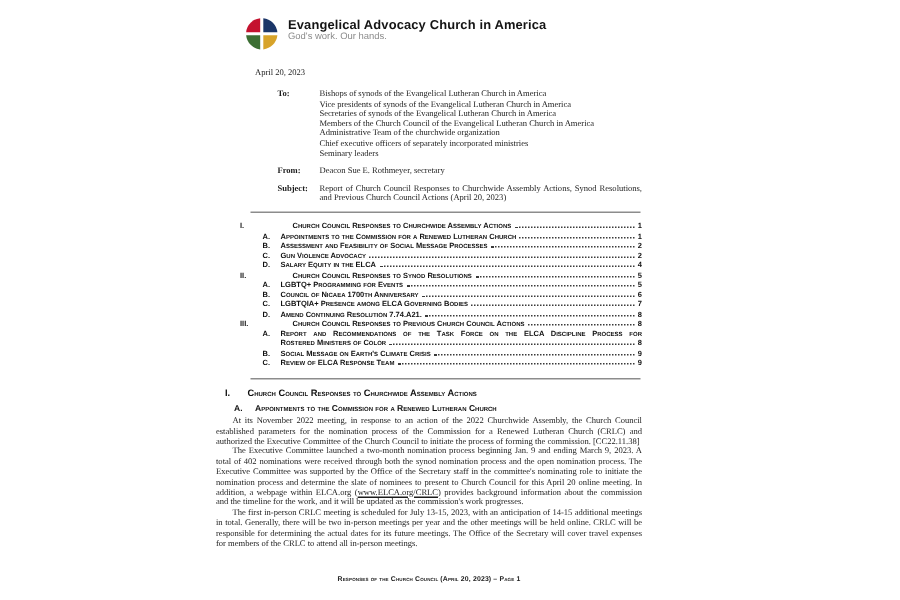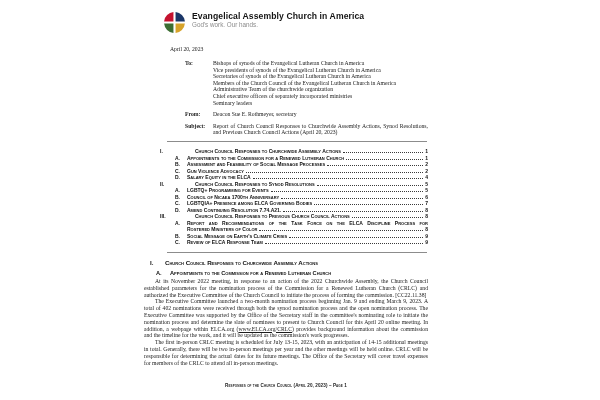--- a/index.html
+++ b/index.html
@@ -90,21 +90,21 @@
   <div class="doc">
 
     <div class="hdr">
       <svg class="logo" viewBox="0 0 24 24" aria-hidden="true">
         <path d="M11,11 L11,2 A10,10 0 0 0 2,11 Z" fill="#c4122f"></path>
         <path d="M13,11 L22,11 A10,10 0 0 0 13,2 Z" fill="#1b3668"></path>
         <path d="M11,13 L2,13 A10,10 0 0 0 11,22 Z" fill="#3c6e33"></path>
         <path d="M13,13 L13,22 A10,10 0 0 0 22,13 Z" fill="#d7a32a"></path>
       </svg>
       <div class="hdr-text">
-        <div class="org-name">Evangelical Assembly Church in America</div>
+        <div class="org-name">Evangelical Advocacy Church in America</div>
         <div class="tagline">God's work. Our hands.</div>
       </div>
     </div>
 
     <div class="date">April 20, 2023</div>
 
     <div class="memo">
       <div class="memo-row">
         <span class="memo-label">To:</span>
         <span class="memo-content" id="to-lines">

